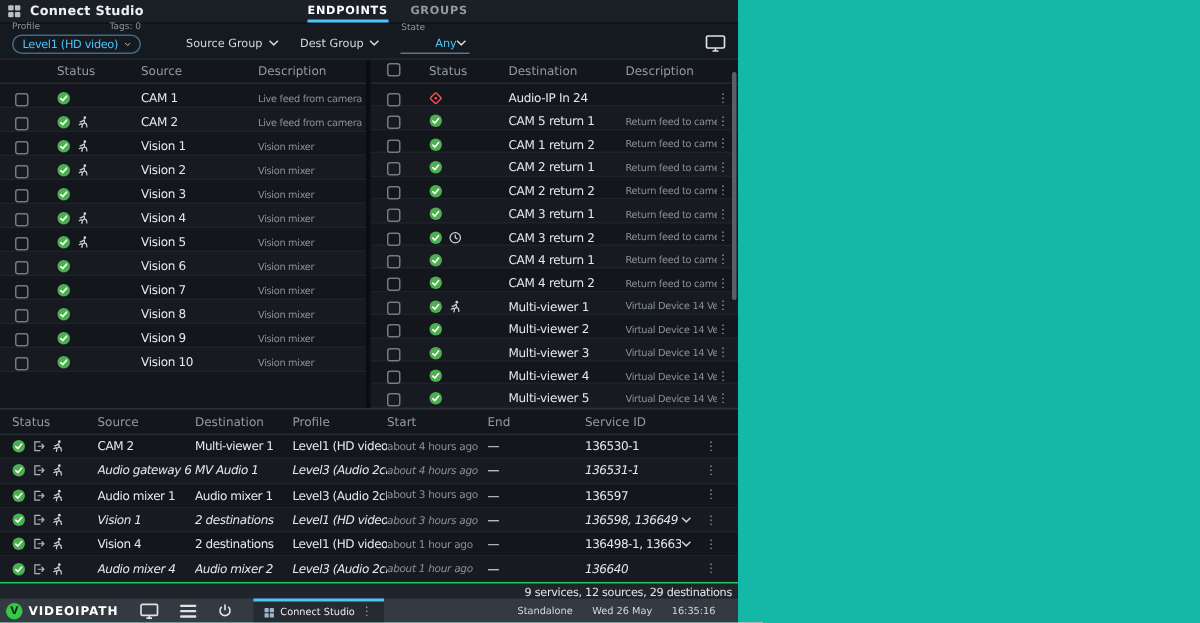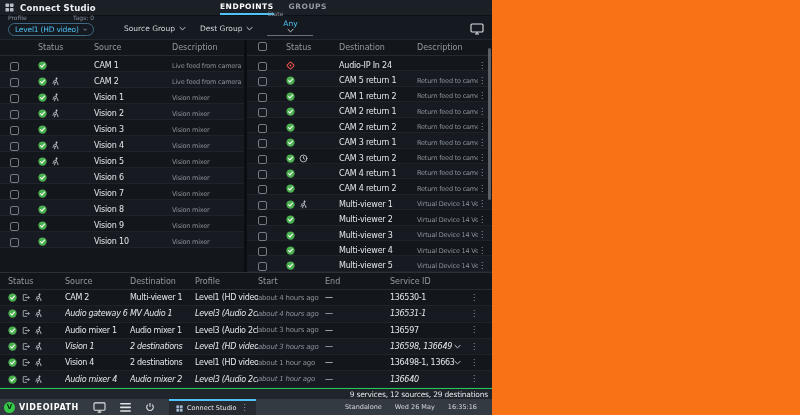--- a/index.html
+++ b/index.html
@@ -1,43 +1,43 @@
 <!DOCTYPE html>
 <html style="--accent: #4fc3f7; --green: #4caf50; --red: #ef5350;"><head>
 <meta charset="utf-8">
 <style>
   :root{
     --accent:#4fc3f7; --green:#4caf50; --red:#ef5350;
     --text:#e4e8ec; --muted:#939aa2; --muted2:#8a9199;
   }
   *{box-sizing:border-box;margin:0;padding:0;font-family:"DejaVu Sans",sans-serif;}
   html,body{background:#ffffff;}
-  .stage{position:relative;width:800px;height:415px;background:#f97316;overflow:hidden;}
+  .stage{position:relative;width:800px;height:415px;background:#14b8a6;overflow:hidden;}
   .app{position:absolute;left:0;top:0;width:492px;height:415px;background:#13171c;display:flex;flex-direction:column;color:var(--text);}
 
   
   .titlebar{position:relative;height:16px;flex:0 0 16px;background:#1b1f26;display:flex;align-items:center;padding-left:5px;border-bottom:1px solid #0d1014;}
   .appicon{width:9px;height:9px;display:inline-flex;margin-right:6px;}
   .apptitle{font-size:8.5px;font-weight:bold;color:#eef1f4;letter-spacing:.2px;white-space:nowrap;}
   .tabs{position:absolute;left:205px;top:0;height:100%;display:flex;gap:15px;}
   .tab{height:100%;display:flex;align-items:center;font-size:7.5px;font-weight:bold;letter-spacing:.5px;color:var(--muted);border-bottom:2px solid transparent;cursor:default;}
-  .tab.active{color:#ffffff;border-bottom-color:var(--accent);margin-left:15px;}
+  .tab.active{color:#ffffff;border-bottom-color:var(--accent);}
 
   
   .filterbar{position:relative;height:24px;flex:0 0 24px;background:#151920;display:flex;align-items:flex-end;padding:0 0 3px 8px;border-bottom:1px solid #22272e;}
   .minilabels{display:flex;justify-content:space-between;font-size:6px;color:var(--muted2);margin-bottom:2px;}
   .profile-wrap{width:86px;margin-right:16px;}
   .pill{height:13px;border:1px solid #3f6a85;border-radius:8px;display:flex;align-items:center;padding:0 6px;gap:4px;}
   .pill .val{font-size:7.5px;color:var(--accent);white-space:nowrap;flex:1;letter-spacing:-.2px;}
   .search{height:13px;width:112px;border:1px solid #3a4048;border-radius:8px;background:#1a1e25;display:flex;align-items:center;padding:0 6px;gap:4px;margin-bottom:0;}
   .search input{flex:1;background:transparent;border:none;outline:none;font-size:7.5px;color:#dfe3e7;width:70px;}
   .search input::placeholder{color:#8c939b;}
   .ddl{display:flex;align-items:center;gap:4px;font-size:7.5px;color:#d4d9de;margin:0 0 3px 14px;white-space:nowrap;}
   .state-wrap{margin-left:14px;width:46px;}
-  .state-sel{display:flex;align-items:center;justify-content:flex-end;border-bottom:1px solid #6b7178;padding:0 2px 2px 2px;flex-direction:column;}
+  .state-sel{display:flex;align-items:center;justify-content:flex-end;border-bottom:1px solid #6b7178;padding:0 2px 2px 2px;}
   .state-sel .val{font-size:7.5px;color:var(--accent);}
   .chev{display:inline-flex;width:7px;height:5px;color:#cfd5da;}
   .screen-btn{position:absolute;right:8px;bottom:4px;display:inline-flex;}
 
   
   .tables{flex:0 0 232px;display:flex;position:relative;background:#13171c;}
   .panel{position:relative;overflow:hidden;}
   .panel.left{width:244px;}
   .vdivider{width:3px;background:#0a0d11;}
   .panel.right{width:245px;}

